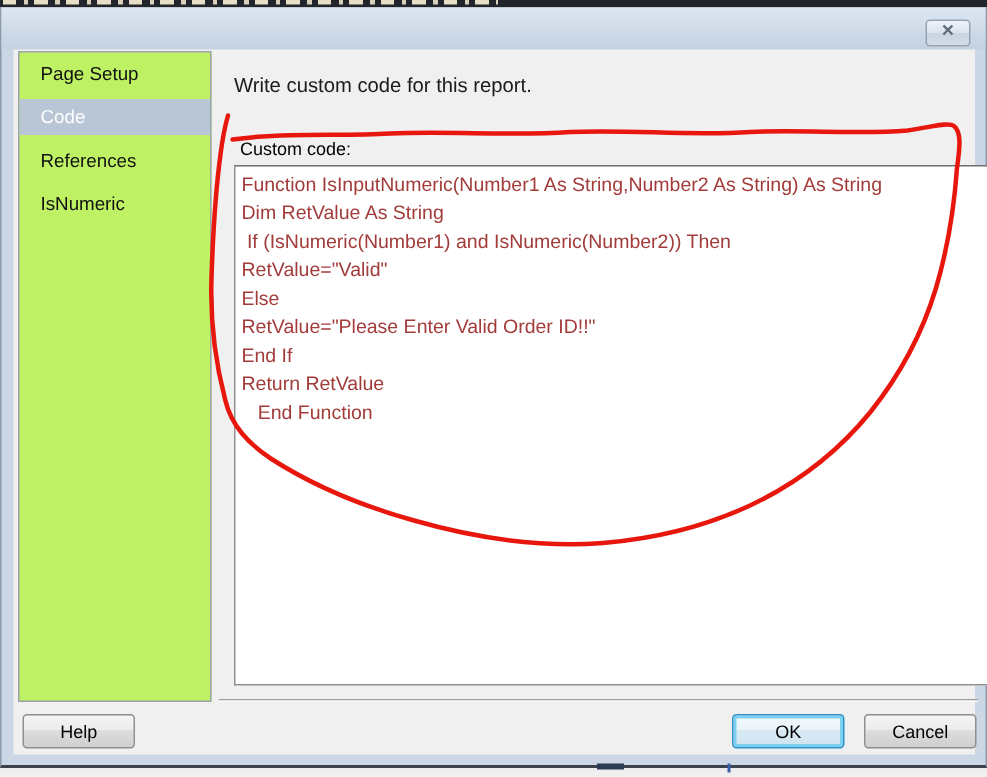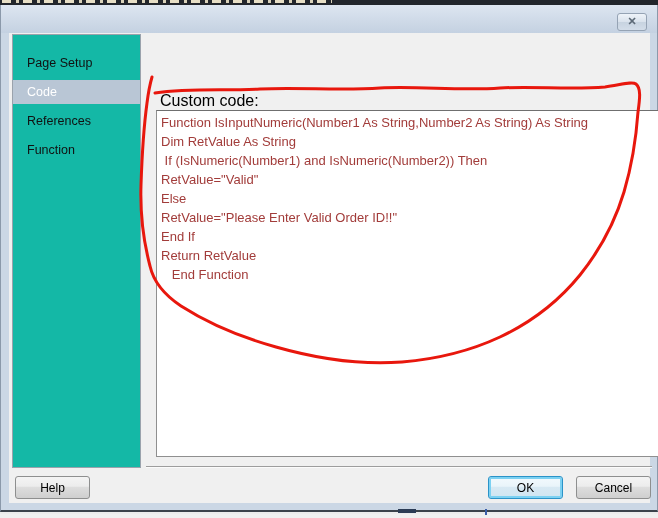--- a/index.html
+++ b/index.html
@@ -42,36 +42,36 @@
     line-height:15px; text-align:center; cursor:default;
   }
   
   .client {
     position:absolute; left:8px; top:28px; width:641px; height:470px;
     background:#f0f0f0;
   }
   
   .sidebar {
     position:absolute; left:3px; top:1px; width:129px; height:434px;
-    background:#14b8a6; border:1px solid #9aa2ac;
-    padding-top:16px;
+    background:#bef264; border:1px solid #9aa2ac;
+    padding-top:2px;
   }
   .nav-item {
     height:24px; line-height:24px; margin-bottom:5px;
     padding-left:14px; font-size:12.5px; color:#111; cursor:default;
   }
   .nav-item.selected { color:#ffffff; }
   
   .heading {
     position:absolute; left:147px; top:16px;
     font-size:13.5px; color:#1b1b1b;
   }
   .code-label {
     position:absolute; left:151px; top:59px;
-    font-size:16px; color:#000;
+    font-size:12px; color:#000;
   }
   .code-box {
     position:absolute; left:147px; top:77px; width:554px; height:347px;
     background:#ffffff;
     border:1px solid #8f8f8f; border-top-color:#6f6f6f;
     font-family:"Liberation Sans", sans-serif;
     font-size:13px; line-height:19px; color:#a23c3a;
     padding:2px 4px;
     white-space:pre; overflow:hidden; resize:none; outline:none;
   }
@@ -119,23 +119,24 @@
   <div class="titlebar">
     <div class="close-btn">✕</div>
   </div>
 
   <div class="client">
 
     <div class="sidebar">
       <div class="nav-item">Page Setup</div>
       <div class="nav-item selected" style="background:#b9c6d5;">Code</div>
       <div class="nav-item">References</div>
-      <div class="nav-item">Function</div>
+      <div class="nav-item">IsNumeric</div>
     </div>
 
+    <div class="heading">Write custom code for this report.</div>
 
     <div class="code-label">Custom code:</div>
 
     <textarea class="code-box" wrap="off" spellcheck="false" style="">Function IsInputNumeric(Number1 As String,Number2 As String) As String
 Dim RetValue As String
  If (IsNumeric(Number1) and IsNumeric(Number2)) Then
 RetValue="Valid"
 Else
 RetValue="Please Enter Valid Order ID!!"
 End If

